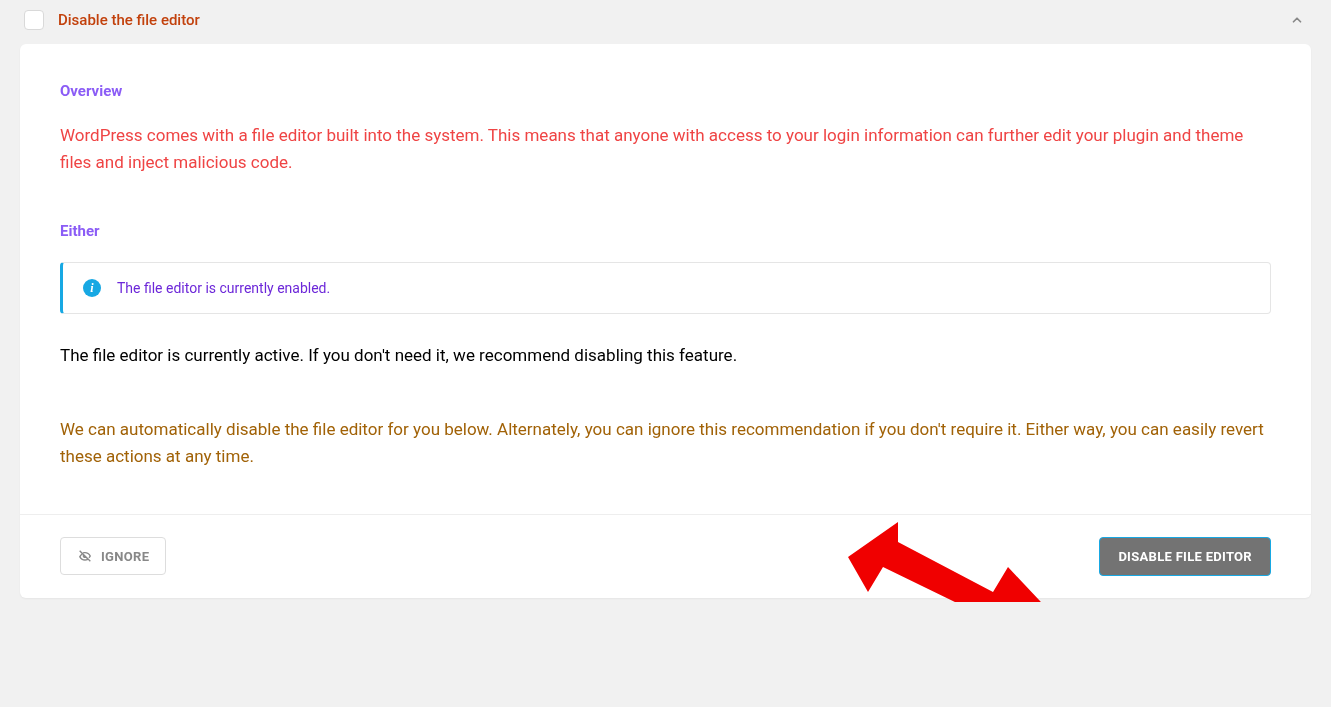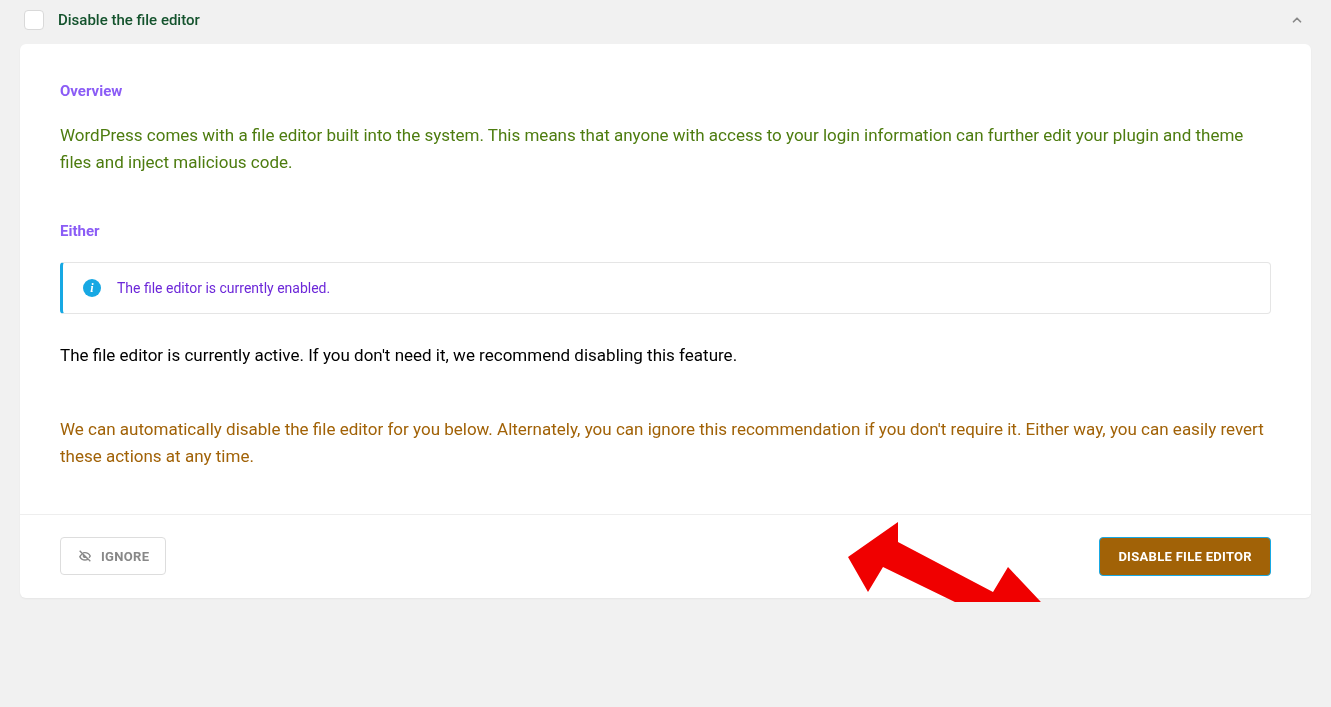--- a/index.html
+++ b/index.html
@@ -1,40 +1,40 @@
 <!DOCTYPE html>
 <html><head>
 <meta charset="utf-8">
 <style>
   html,body{margin:0;padding:0;background:#f1f1f1;font-family:"Roboto","Helvetica Neue",Arial,sans-serif;color:#333;width:1331px;}
   *{box-sizing:border-box;}
   .wrap{padding:0 20px 0 20px;}
   
   .hdr{display:flex;align-items:center;padding:10px 4px 14px 4px;}
   .chk{width:20px;height:20px;border:1px solid #d9d9d9;border-radius:4px;background:#fff;flex:0 0 auto;}
-  .hdr-title{margin-left:14px;font-size:15px;font-weight:500;color:#14532d;}
+  .hdr-title{margin-left:14px;font-size:15px;font-weight:500;color:#c2410c;}
   .hdr-spacer{flex:1;}
   .chevron{width:20px;height:20px;display:flex;align-items:center;justify-content:center;color:#888;}
   .chevron svg{width:14px;height:14px;display:block;}
   
   .panel{background:#fff;border-radius:6px;box-shadow:0 1px 2px rgba(0,0,0,0.05);padding:38px 40px 0 40px;position:relative;}
   .sec-h{font-size:15px;font-weight:700;color:#8b5cf6;margin:0 0 22px 0;}
-  .p{font-size:17px;line-height:1.6;color:#4d7c0f;margin:0 0 46px 0;}
+  .p{font-size:17px;line-height:1.6;color:#ef4444;margin:0 0 46px 0;}
   
   .notice{border:1px solid #e5e5e5;border-left:3px solid #17a8e3;border-radius:4px;padding:16px 20px;display:flex;align-items:center;margin:0 0 28px 0;}
   .info-ico{width:18px;height:18px;border-radius:50%;background:#17a8e3;color:#fff;font-weight:700;font-size:12px;font-style:italic;font-family:Georgia,serif;display:flex;align-items:center;justify-content:center;flex:0 0 auto;margin-right:16px;line-height:1;}
   .notice-text{font-size:14px;color:#6d28d9;}
   .after-notice{font-size:17px;line-height:1.6;color:#000000;margin:0 0 46px 0;}
   .howfix-p{font-size:17px;line-height:1.6;color:#a16207;margin:0 0 44px 0;}
   
   .footer{border-top:1px solid #eee;margin:4px -40px;padding:22px 40px 22px 40px;display:flex;align-items:center;}
   .btn{font-family:inherit;font-size:13px;font-weight:700;letter-spacing:.3px;border-radius:4px;padding:10px 16px;cursor:pointer;display:inline-flex;align-items:center;gap:8px;line-height:1;}
   .btn-ghost{background:#fff;border:1px solid #ddd;color:#888;}
   .btn-ghost svg{width:16px;height:16px;}
-  .btn-primary{background:#a16207;border:1px solid #17a8e3;color:#fff;padding:12px 18px;}
+  .btn-primary{background:#737373;border:1px solid #17a8e3;color:#fff;padding:12px 18px;}
   .footer-spacer{flex:1;}
   
   .arrow{position:absolute;pointer-events:none;}
 </style>
 </head>
 <body>
 
 <div class="wrap">
 
   <div class="hdr">

